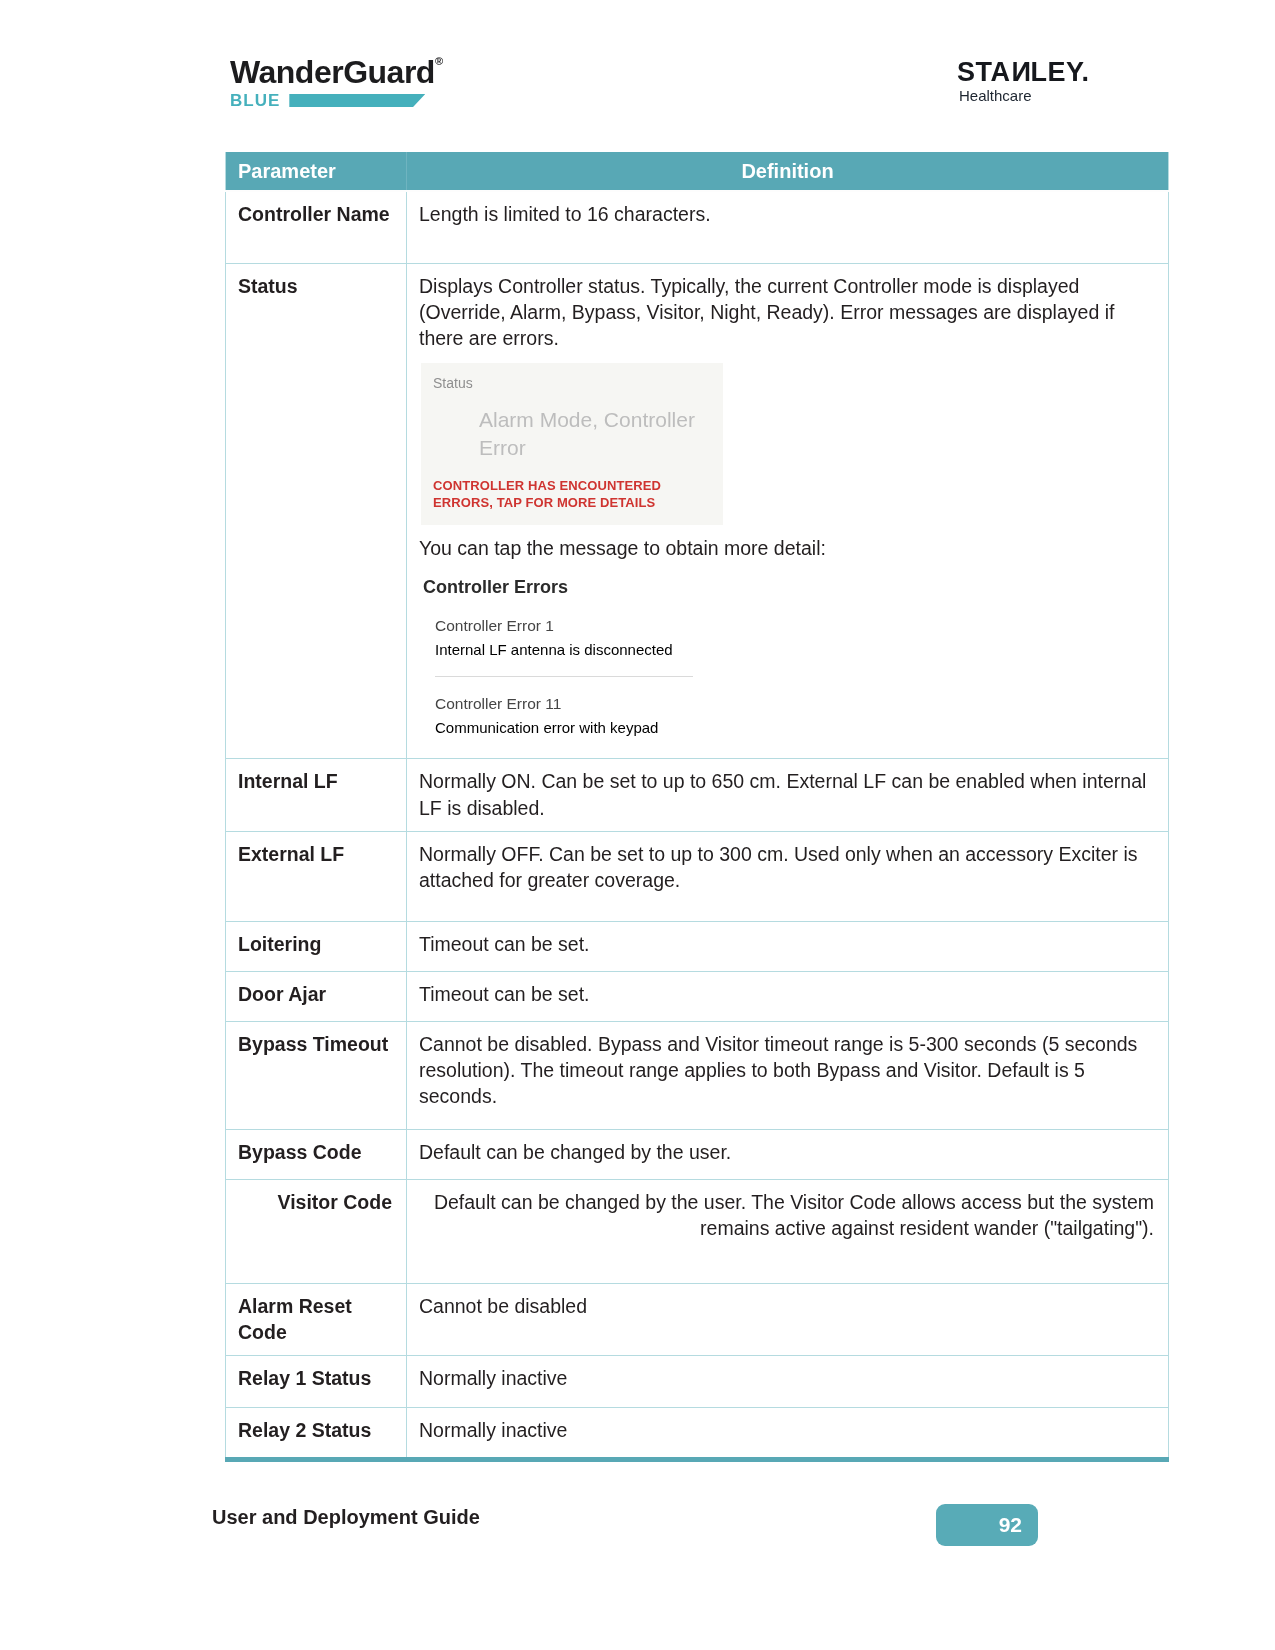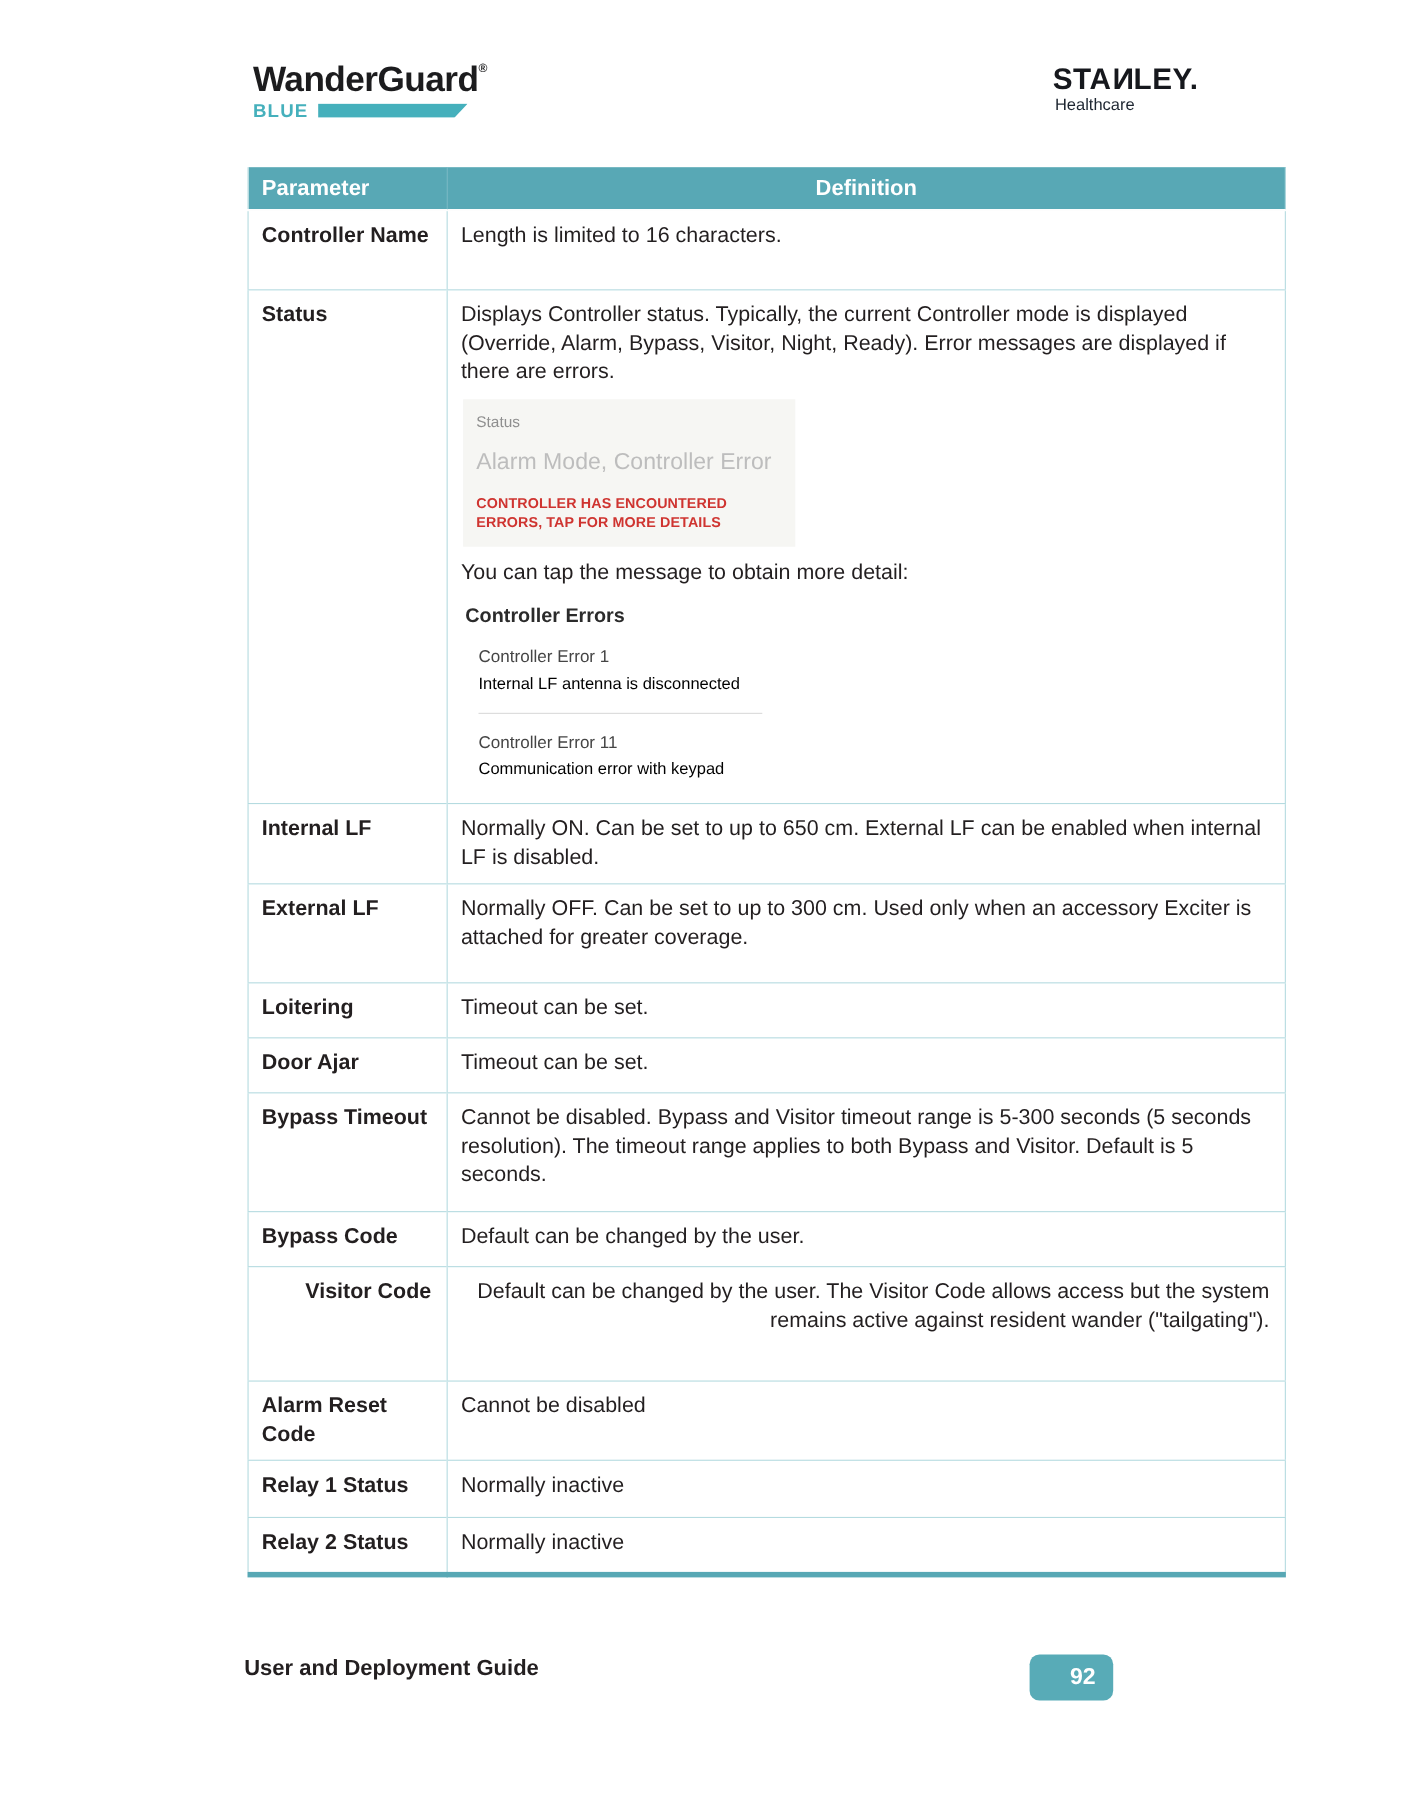--- a/index.html
+++ b/index.html
@@ -56,36 +56,36 @@
   tr.r9  td { height:104px;text-align:right; }
   tr.r10 td { height:66px; }
   tr.r11 td { height:52px; }
   tr.r12 td { height:52px; }
 
   
   .shot1 {
     background:#f6f6f3; width:302px; margin:12px 0 8px 2px; padding:11px 12px 13px;
   }
   .shot1-label { color:#8f8f8f; font-size:14px; }
-  .shot1-value { color:#bdbdbd; font-size:21px; margin-top:13px; }
+  .shot1-value { color:#bdbdbd; font-size:21px; margin-top:13px;margin-left:46px; }
   .shot1-alert { color:#cf3430; font-weight:bold; font-size:13px; margin-top:15px; letter-spacing:0.1px; }
 
   .tap-text { margin:10px 0 14px !important; }
 
   .shot2 { margin:6px 0 10px 4px; }
   .shot2-title { font-weight:bold; font-size:18px; color:#2b2b2b; }
   .err { margin:17px 0 0 12px; }
   .err-name { font-size:15.5px; font-weight:normal; color:#454545; line-height:1.3; }
   .err-desc { font-size:15px; color:#000000; margin-top:4px; }
   .err-divider { height:1px; background:#dadada; width:258px; margin:16px 0 0 12px; }
 
   
-  .footer-title { position:absolute; left:222px; top:1506px; font-size:20px; font-weight:bold; color:#231f20; }
+  .footer-title { position:absolute; left:212px; top:1506px; font-size:20px; font-weight:bold; color:#231f20; }
   .page-badge {
-    position:absolute; left:936px; top:1504px; width:76px; height:42px;
+    position:absolute; left:936px; top:1504px; width:102px; height:42px;
     background:#58abb7; border-radius:9px; color:#ffffff;
     font-size:21px; font-weight:bold;
     display:flex; align-items:center; justify-content:flex-end; padding-right:16px;
   }
 </style>
 </head>
 <body>
 
 <div class="brand">
   <div class="brand-name"><span>WanderGuard</span><sup>®</sup></div>

